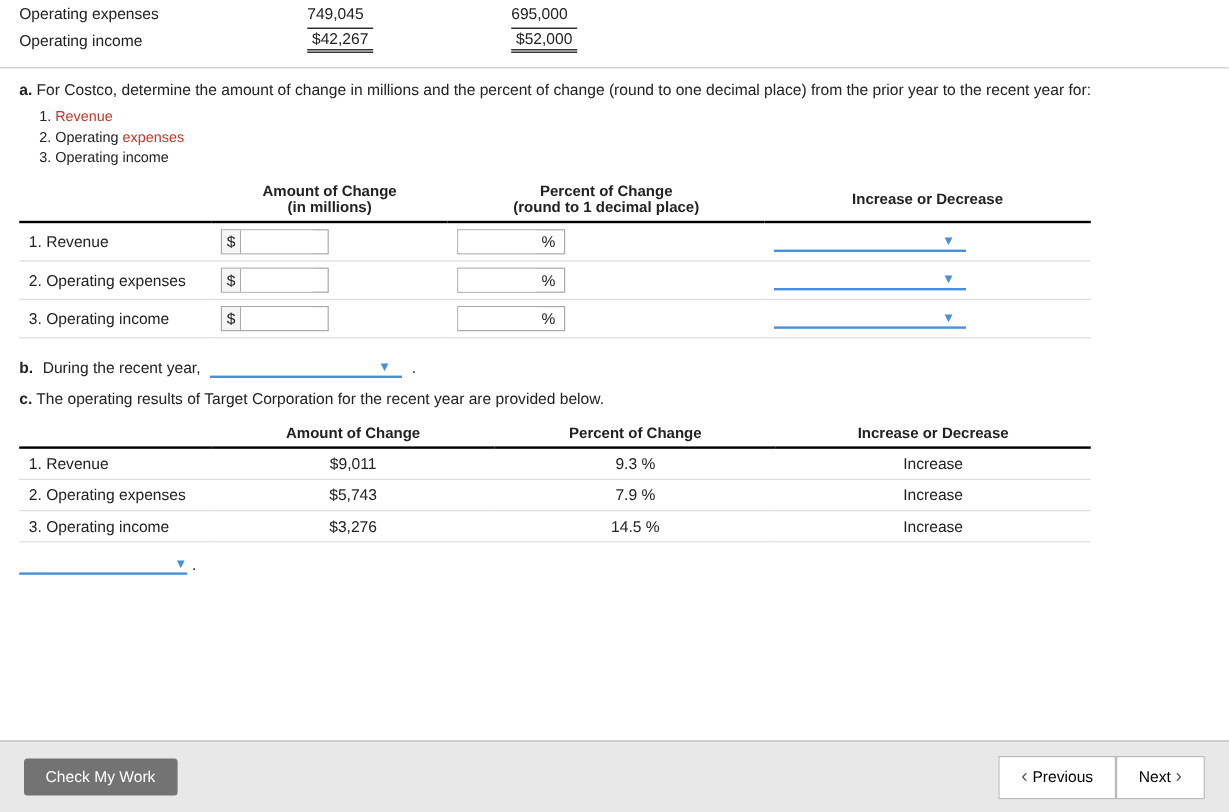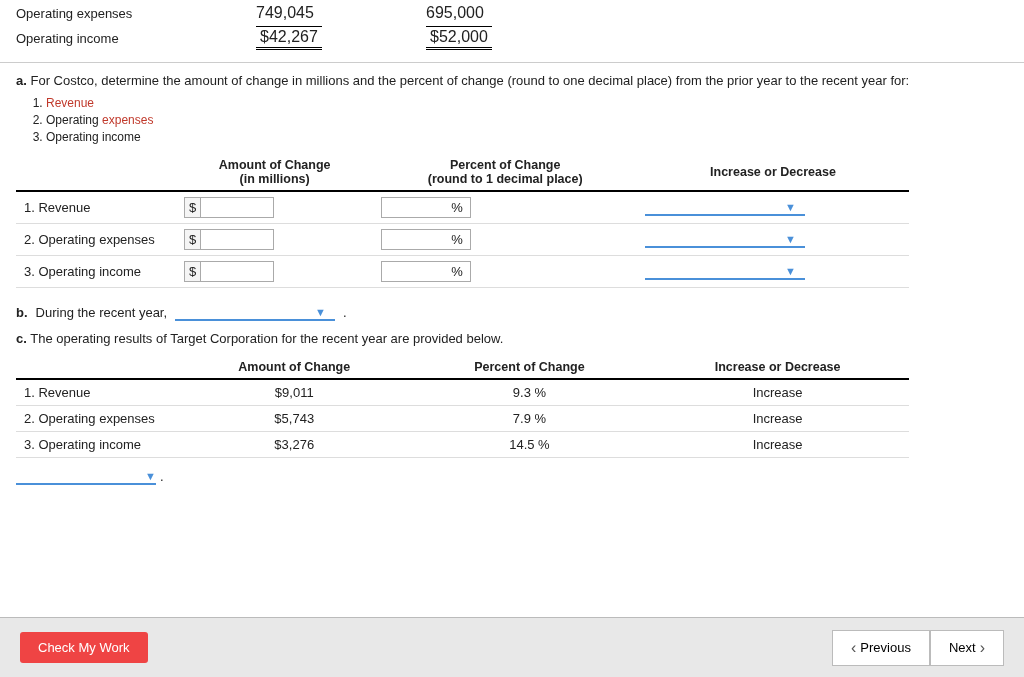--- a/index.html
+++ b/index.html
@@ -202,21 +202,21 @@
       height: 60px;
       background: #e8e8e8;
       border-top: 1px solid #bbb;
       display: flex;
       align-items: center;
       justify-content: space-between;
       padding: 0 20px;
     }
 
     .check-work-btn {
-      background: #ef4444;
+      background: #737373;
       color: #fff;
       border: none;
       padding: 8px 18px;
       font-size: 13px;
       cursor: pointer;
       border-radius: 3px;
     }
 
     .nav-buttons {
       display: flex;
@@ -254,21 +254,21 @@
     }
 
     .fin-row .label {
       width: 160px;
       font-size: 13px;
     }
 
     .fin-row .val1, .fin-row .val2 {
       width: 90px;
       text-align: right;
-      font-size: 16px;
+      font-size: 13px;
     }
 
     .double-underline {
       display: inline-block;
       border-top: 1px solid #000;
       border-bottom: 3px double #000;
       padding: 1px 4px;
       text-align: right;
     }
   </style>

